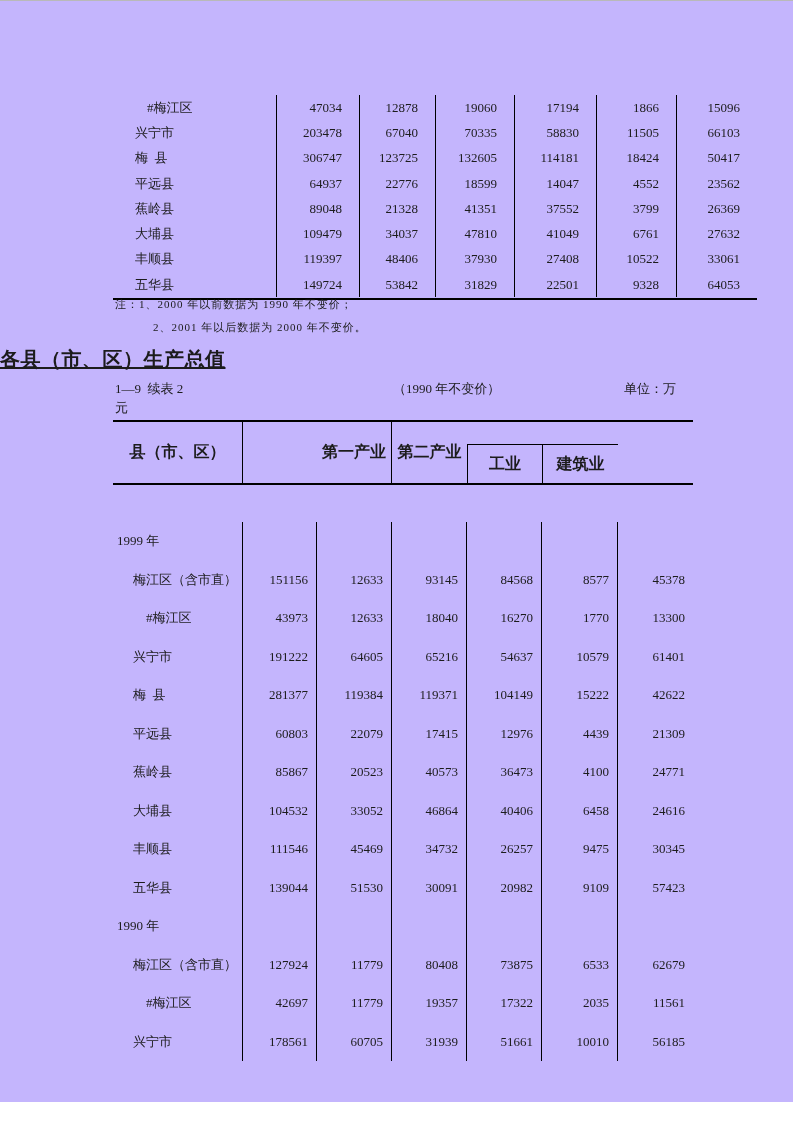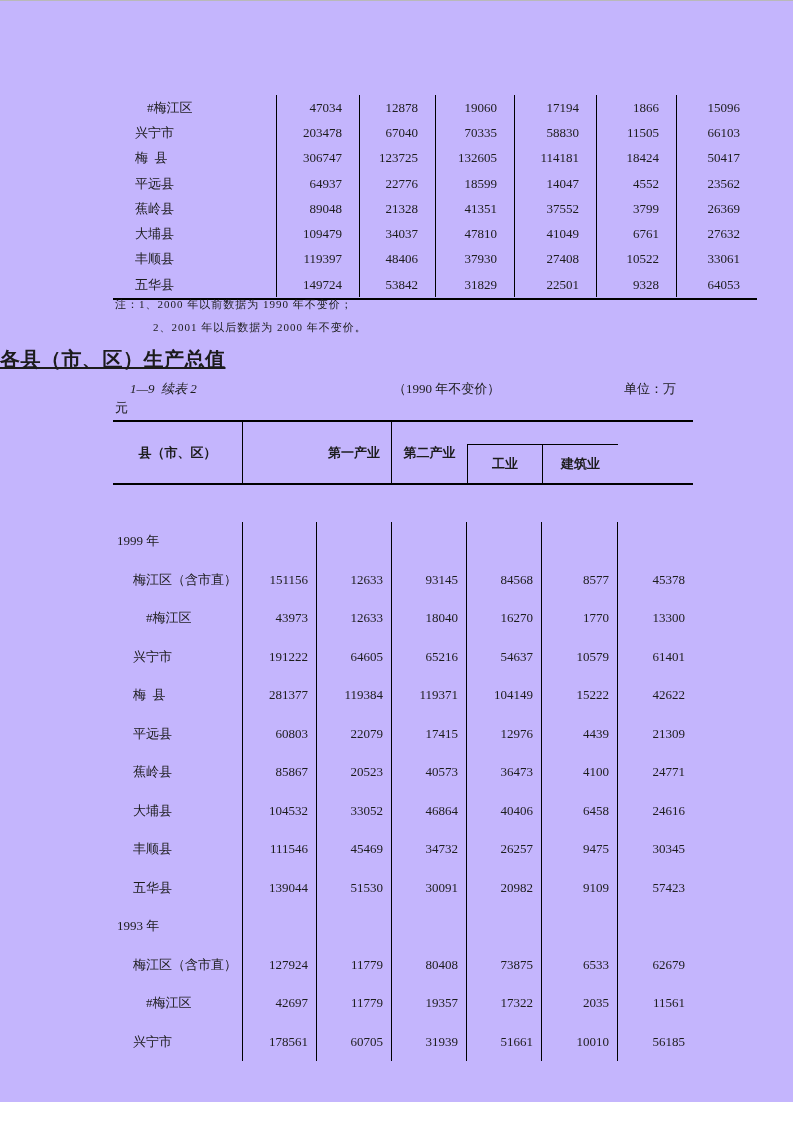--- a/index.html
+++ b/index.html
@@ -26,31 +26,31 @@
   .note{position:absolute;font-size:11px;letter-spacing:1px;white-space:pre;}
   .note1{left:115px;top:297px;}
   .note2{left:142px;top:320px;margin-left:11px;}
 
   
   .doc-title{
     position:absolute;left:0;top:346px;width:793px;text-align:left;
     font-family:"Liberation Sans","DejaVu Sans",sans-serif;font-weight:bold;font-size:20px;letter-spacing:0.5px;text-decoration:underline;
   }
   .meta{position:absolute;font-size:13px;white-space:pre;}
-  .meta-left{left:130px;top:380px;font-style:italic;}
+  .meta-left{left:115px;top:380px;}
   .meta-center{left:393px;top:380px;}
   .meta-right{left:624px;top:380px;}
   .meta-wrap{left:115px;top:399px;}
 
   
   .t2{position:absolute;left:113px;top:420px;width:580px;}
   .t2-header{
     position:relative;width:580px;height:61px;
     border-top:2px solid #000;border-bottom:2px solid #000;box-sizing:content-box;
-    font-family:Liberation Sans, sans-serif;font-weight:bold;font-size:13px;
+    font-family:Liberation Sans, sans-serif;font-weight:bold;font-size:16px;
   }
   .hcell{position:absolute;top:0;height:61px;display:flex;align-items:center;justify-content:center;box-sizing:border-box;}
   .hc1{left:0;width:130px;border-right:1px solid #000;}
   .hc2{left:130px;width:74px;border-right:1px solid #000;}
   .hc3{left:204px;width:75px;border-right:1px solid #000;}
   .hc4{left:279px;width:75px;}
   .hsub{
     position:absolute;left:354px;top:22px;width:151px;height:39px;
     border-top:1px solid #000;border-left:1px solid #000;box-sizing:border-box;display:flex;
   }
@@ -233,21 +233,21 @@
         <div class="cell num">30345</div>
 
         <div class="cell name sep ind1">五华县</div>
         <div class="cell num sep">139044</div>
         <div class="cell num sep">51530</div>
         <div class="cell num sep">30091</div>
         <div class="cell num sep">20982</div>
         <div class="cell num sep">9109</div>
         <div class="cell num">57423</div>
 
-        <div class="cell name sep ind0">1993 年</div>
+        <div class="cell name sep ind0">1990 年</div>
         <div class="cell num sep"></div>
         <div class="cell num sep"></div>
         <div class="cell num sep"></div>
         <div class="cell num sep"></div>
         <div class="cell num sep"></div>
         <div class="cell num"></div>
 
         <div class="cell name sep ind1">梅江区（含市直）</div>
         <div class="cell num sep">127924</div>
         <div class="cell num sep">11779</div>

